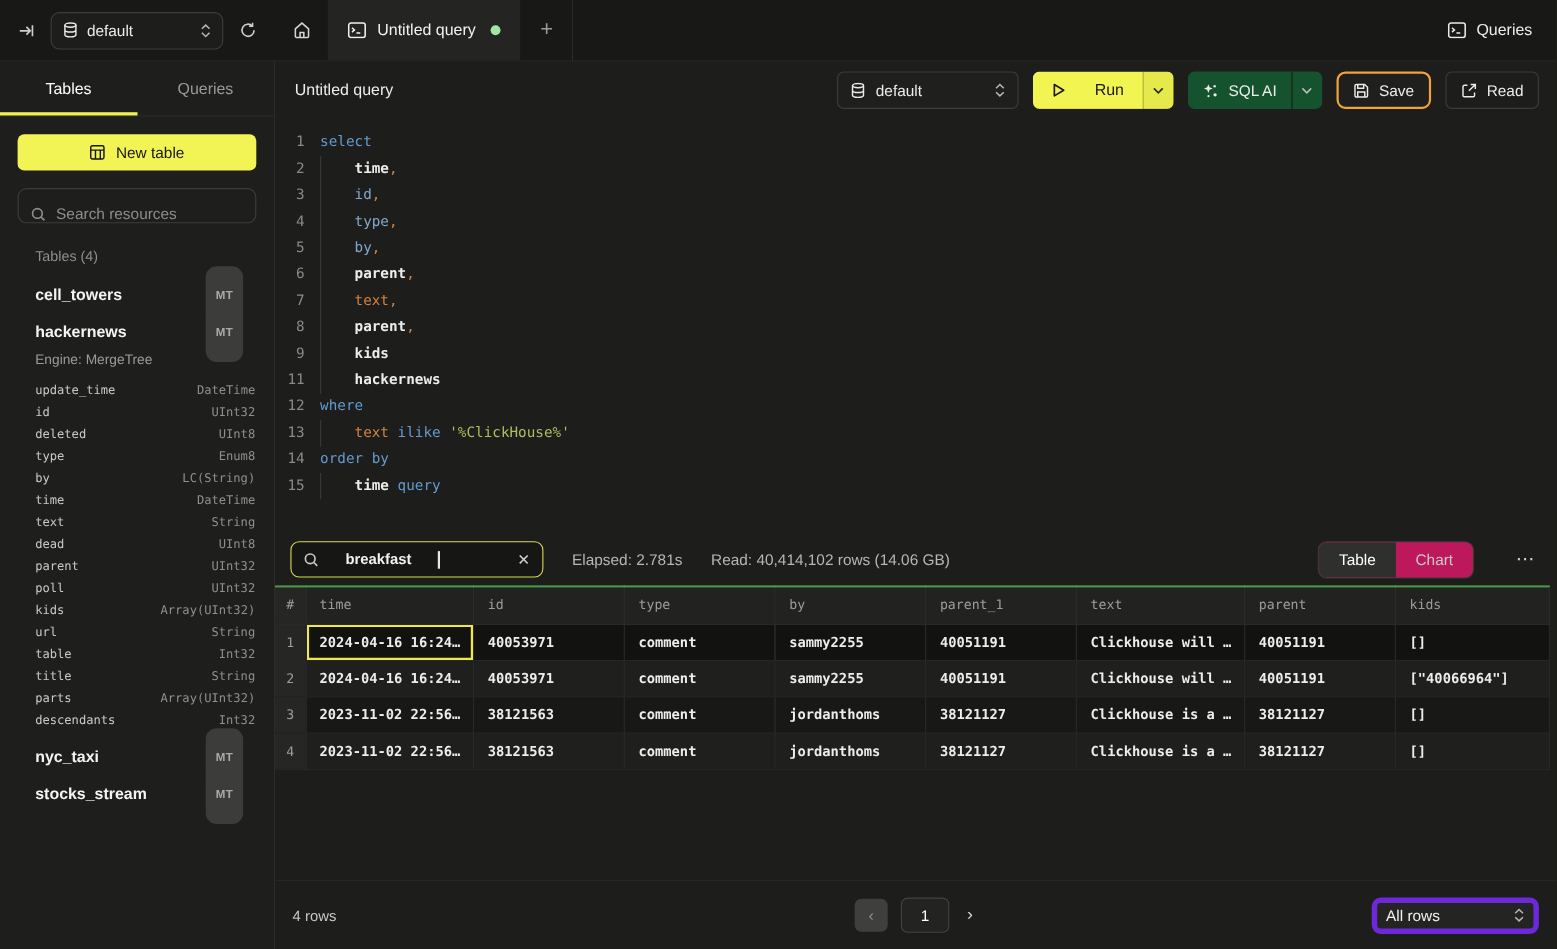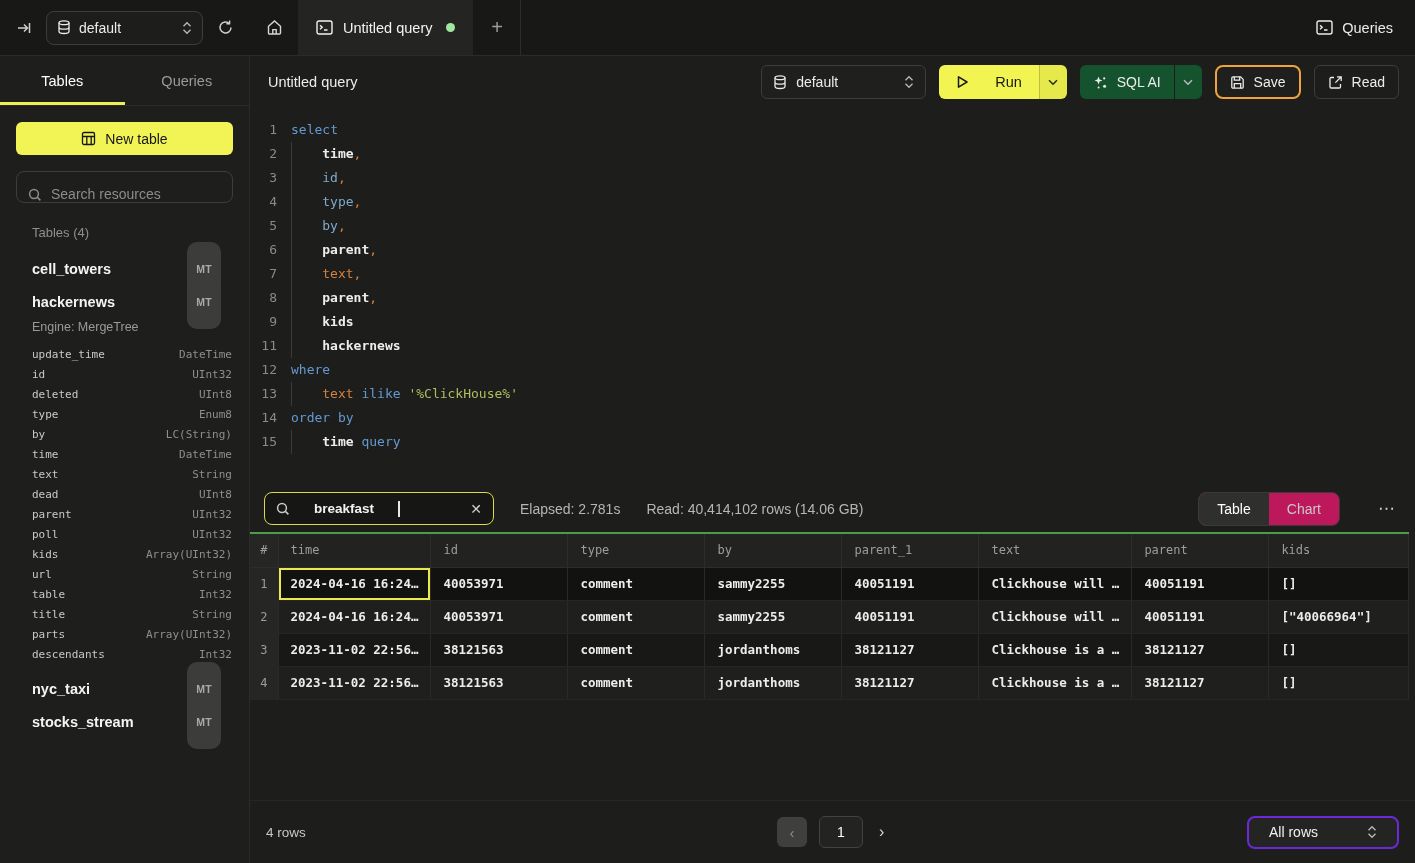--- a/index.html
+++ b/index.html
@@ -95,21 +95,21 @@
   .grid tr.sel-row td:not(.numcol) { background:#121210; }
   .grid td.sel-cell { box-shadow:inset 0 0 0 2px #ece94f; }
 
   
   .results-footer { height:63px; flex:none; border-top:1px solid #262624; display:flex; align-items:center; padding:0 16px; position:relative; }
   .row-count { color:#c7c7c7; font-size:13.5px; }
   .pager { position:absolute; left:527px; display:flex; align-items:center; gap:12px; }
   .pg-prev { width:30px; height:30px; border-radius:6px; background:#3f3f3d; color:#8f8f8f; display:flex; align-items:center; justify-content:center; font-size:15px; border:none; cursor:default; }
   .pg-page { width:44px; height:32px; border-radius:6px; background:#232321; border:1px solid #434341; color:#fff; display:flex; align-items:center; justify-content:center; font-size:14px; cursor:text; }
   .pg-next { color:#d6d6d6; font-size:16px; background:none; border:none; cursor:pointer; padding:0 4px; }
-  .page-size { margin-left:auto; width:152px; height:33px; border:2px solid #6d28d9; border-radius:8px; background:#242422; display:flex; align-items:center; padding:0 20px; color:#f1f1f1; font-size:14px; cursor:pointer; }
+  .page-size { margin-left:auto; width:152px; height:33px; border:5px solid #6d28d9; border-radius:8px; background:#242422; display:flex; align-items:center; padding:0 8px; color:#f1f1f1; font-size:14px; cursor:pointer; }
   .page-size .lbl { flex:1; }
   svg { display:block; }
 </style>
 </head>
 <body>
 
 <div class="app">
 
   <header class="topbar">
     <div class="topbar-left">

